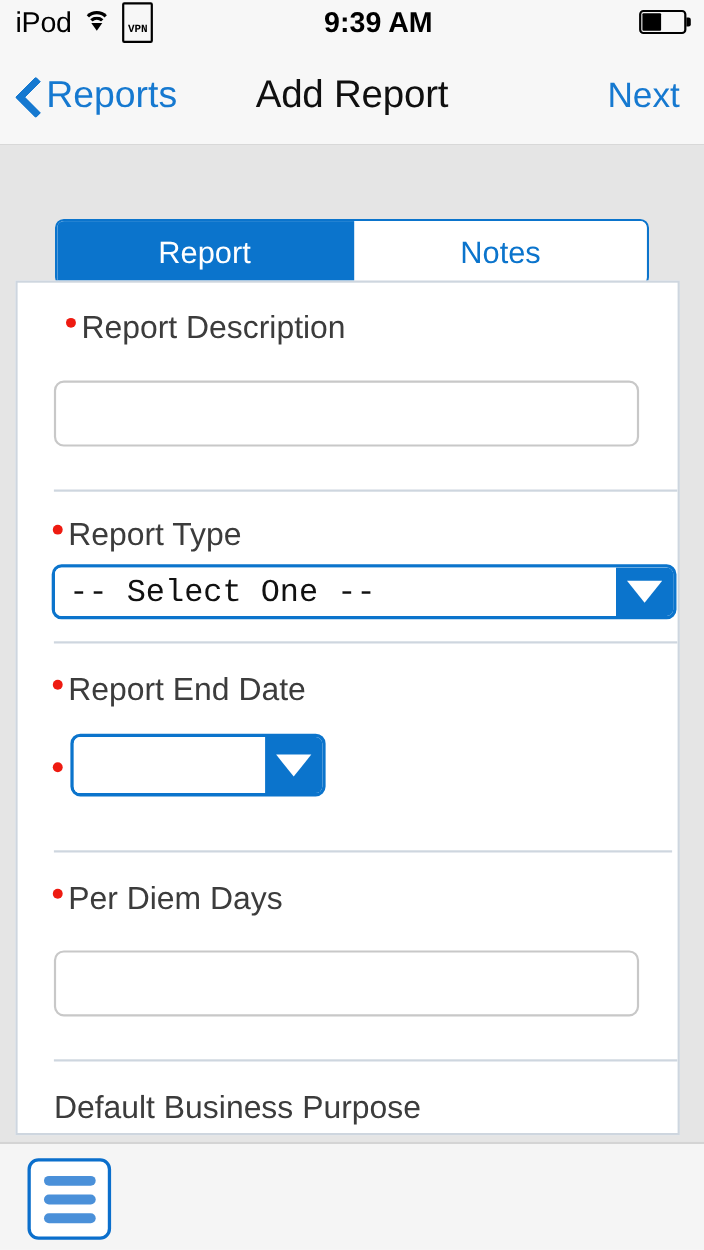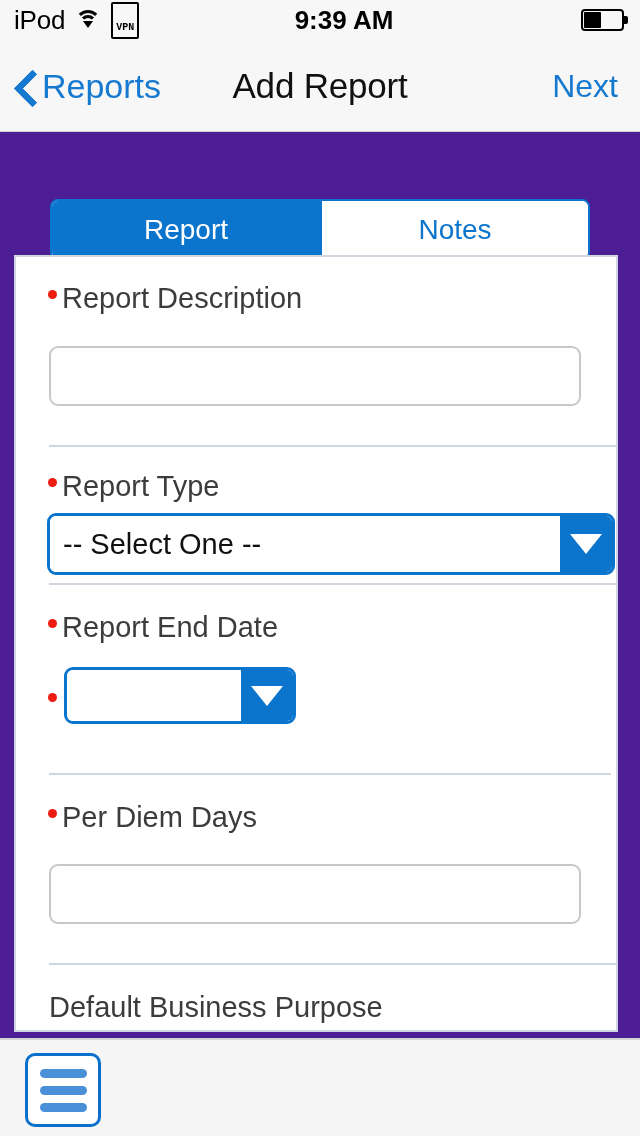--- a/index.html
+++ b/index.html
@@ -5,21 +5,21 @@
   * { box-sizing: border-box; margin: 0; padding: 0; }
   html, body {
     width: 640px; height: 1136px;
     background: #ffffff;
     font-family: "Liberation Sans", sans-serif;
     overflow: hidden;
   }
   #screen {
     position: relative;
     width: 640px; height: 1136px;
-    background: #4c1d95;
+    background: #e5e5e5;
   }
 
   
   #status-bar {
     position: absolute; top: 0; left: 0;
     width: 640px; height: 40px;
     background: #f7f7f7;
     display: flex; align-items: center;
   }
   .sb-left {
@@ -254,32 +254,32 @@
   </div>
 
   <div id="segmented-control">
     <div class="segment selected">Report</div>
     <div class="segment">Notes</div>
   </div>
 
   <div id="form-card">
 
     <div class="form-row" style="position:absolute; left:0; top:0; width:600px; height:190px;">
-      <div class="field-label" style="position:absolute; left:32px; top:27px;">
+      <div class="field-label" style="position:absolute; left:44px; top:27px;">
         <span class="req-dot"></span><span>Report Description</span>
       </div>
       <input class="text-input" type="text" style="position: absolute; left: 33px; top: 89px;" placeholder="">
       <div class="row-divider" style="top:188px;"></div>
     </div>
 
     <div class="form-row" style="position:absolute; left:0; top:190px; width:600px; height:138px;">
       <div class="field-label" style="position:absolute; left:32px; top:25px;">
         <span class="req-dot"></span><span>Report Type</span>
       </div>
-      <div class="select-box" style="position:absolute; left:31px; top:66px; width:568px; height:62px;">
+      <div class="select-box" style="position:absolute; left:31px; top:66px; width:568px; height:50px;font-family:Liberation Mono, monospace;">
         <div class="select-value">-- Select One --</div>
         <div class="select-arrow-btn" style="width:52px;">
           <span class="tri-down"></span>
         </div>
       </div>
       <div class="row-divider" style="top:136px;"></div>
     </div>
 
     <div class="form-row" style="position:absolute; left:0; top:328px; width:595px; height:190px;">
       <div class="field-label" style="position:absolute; left:32px; top:28px;">

